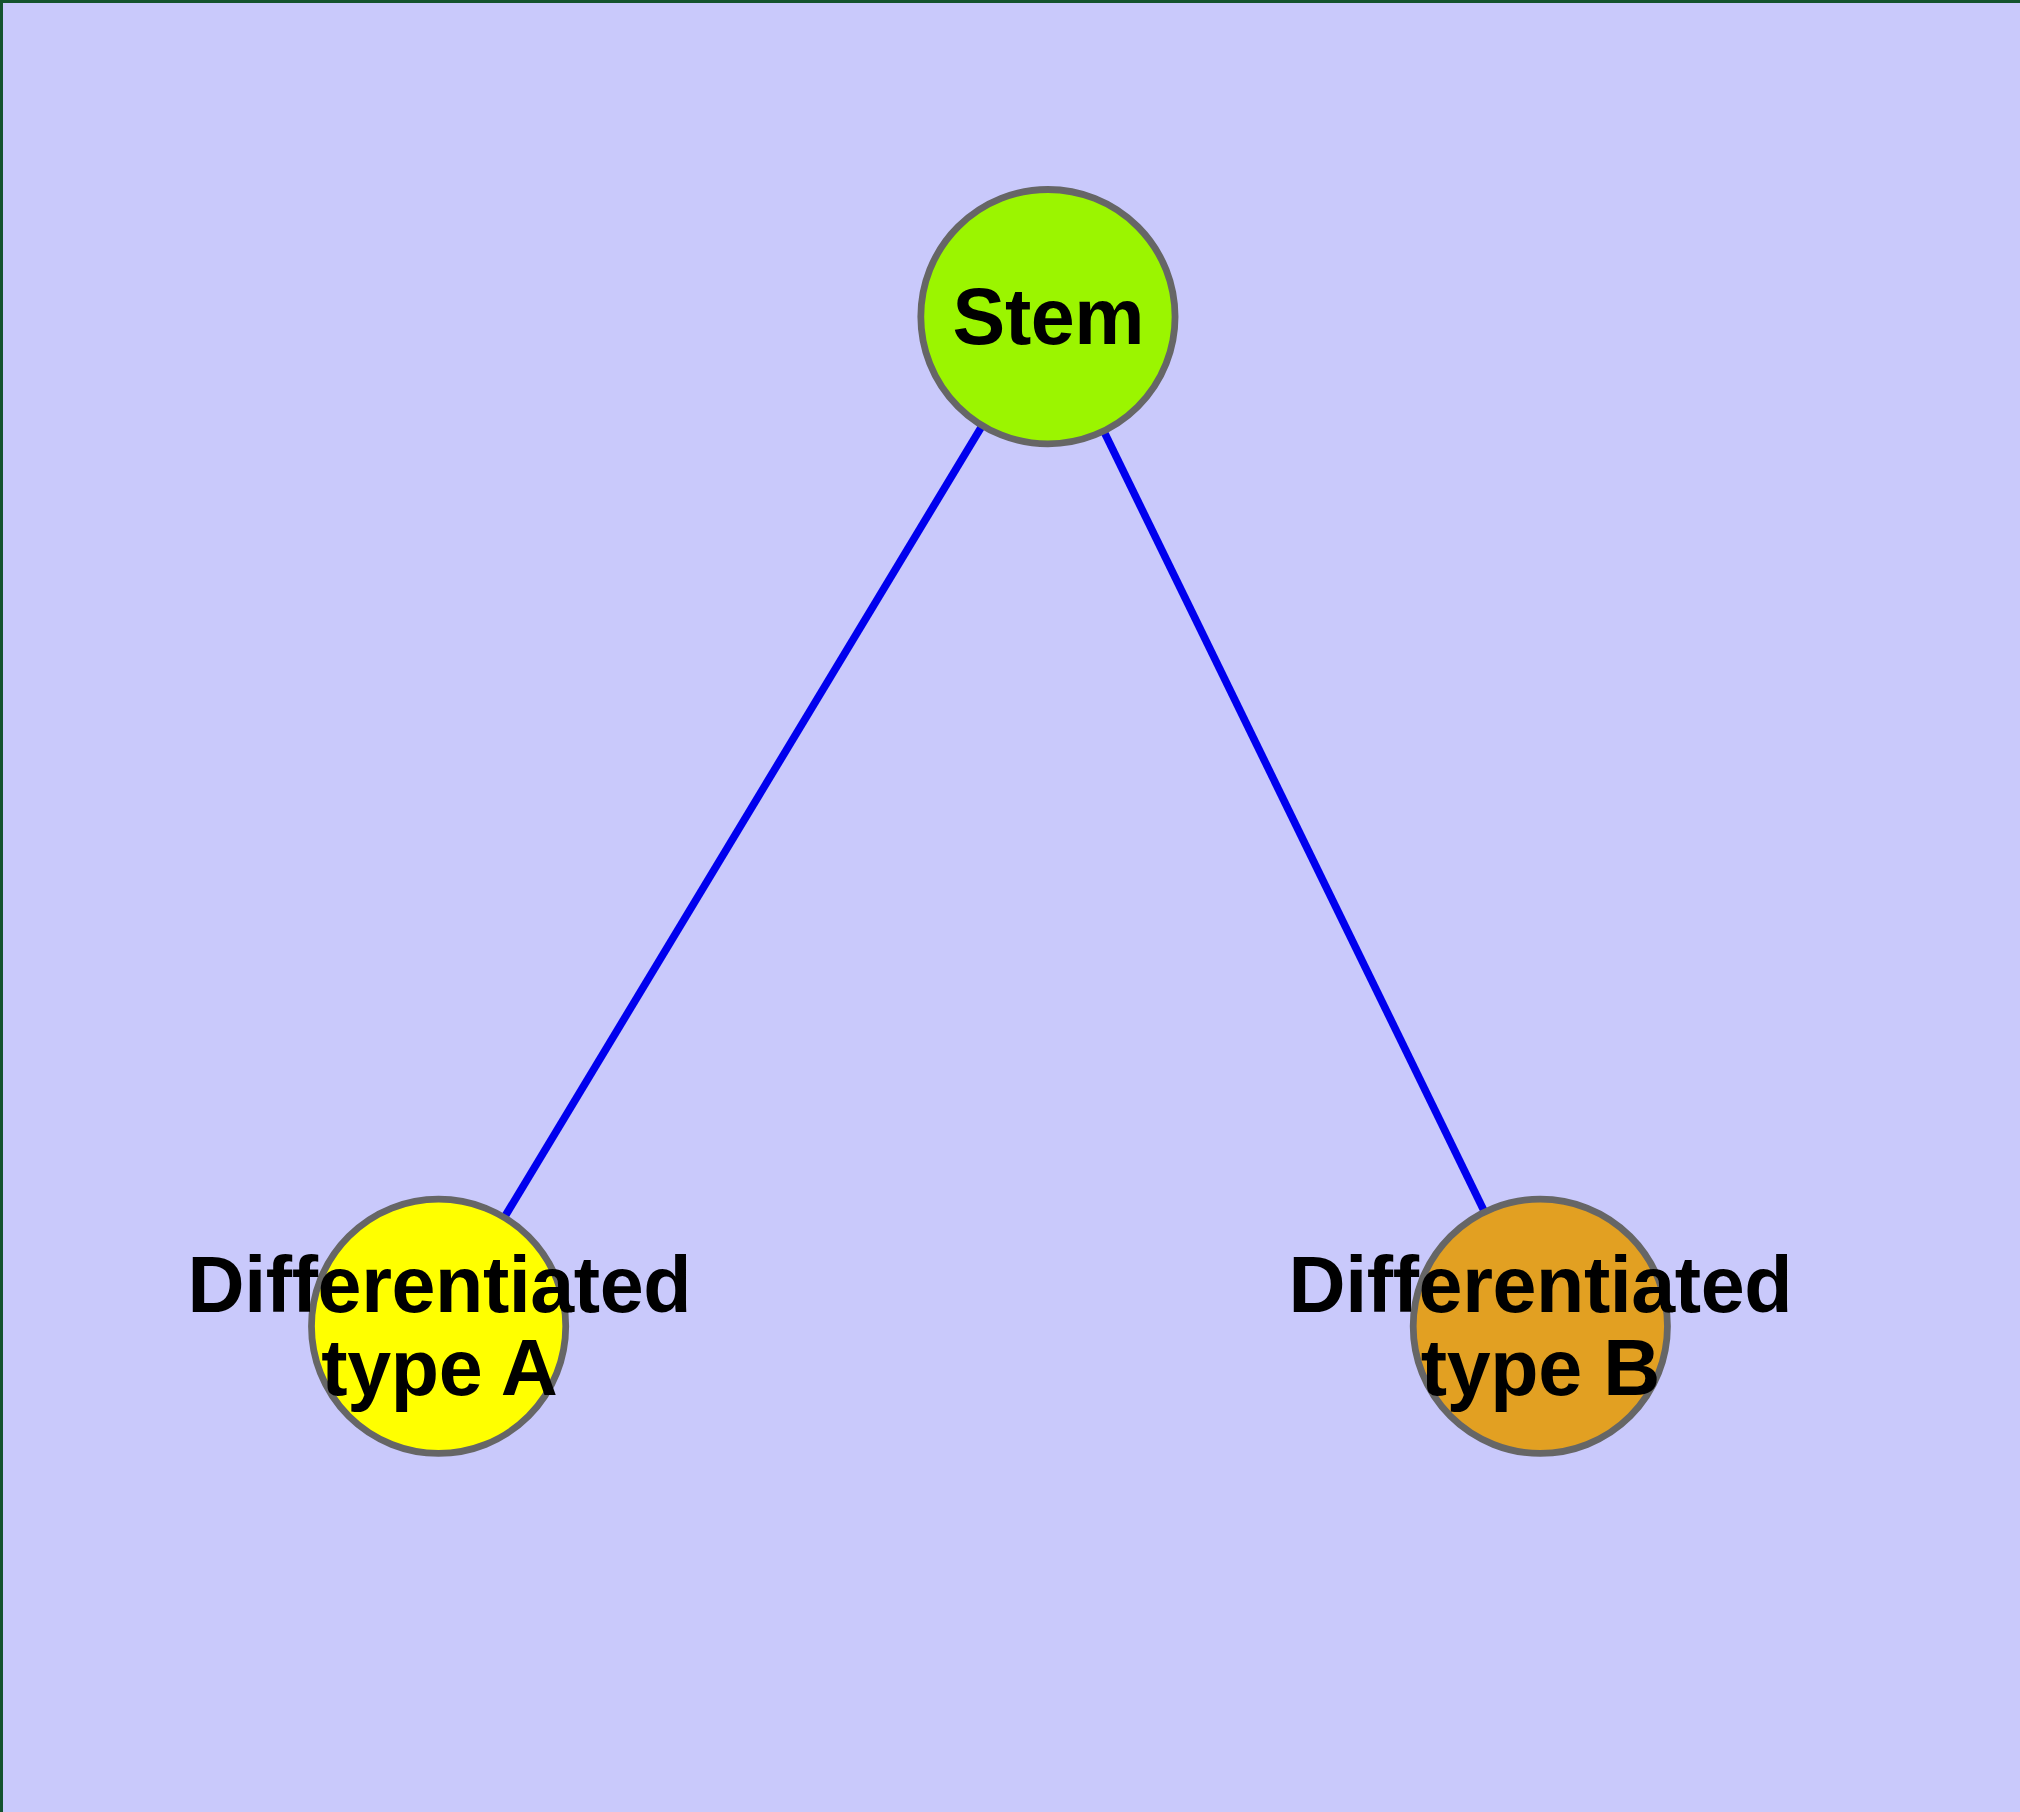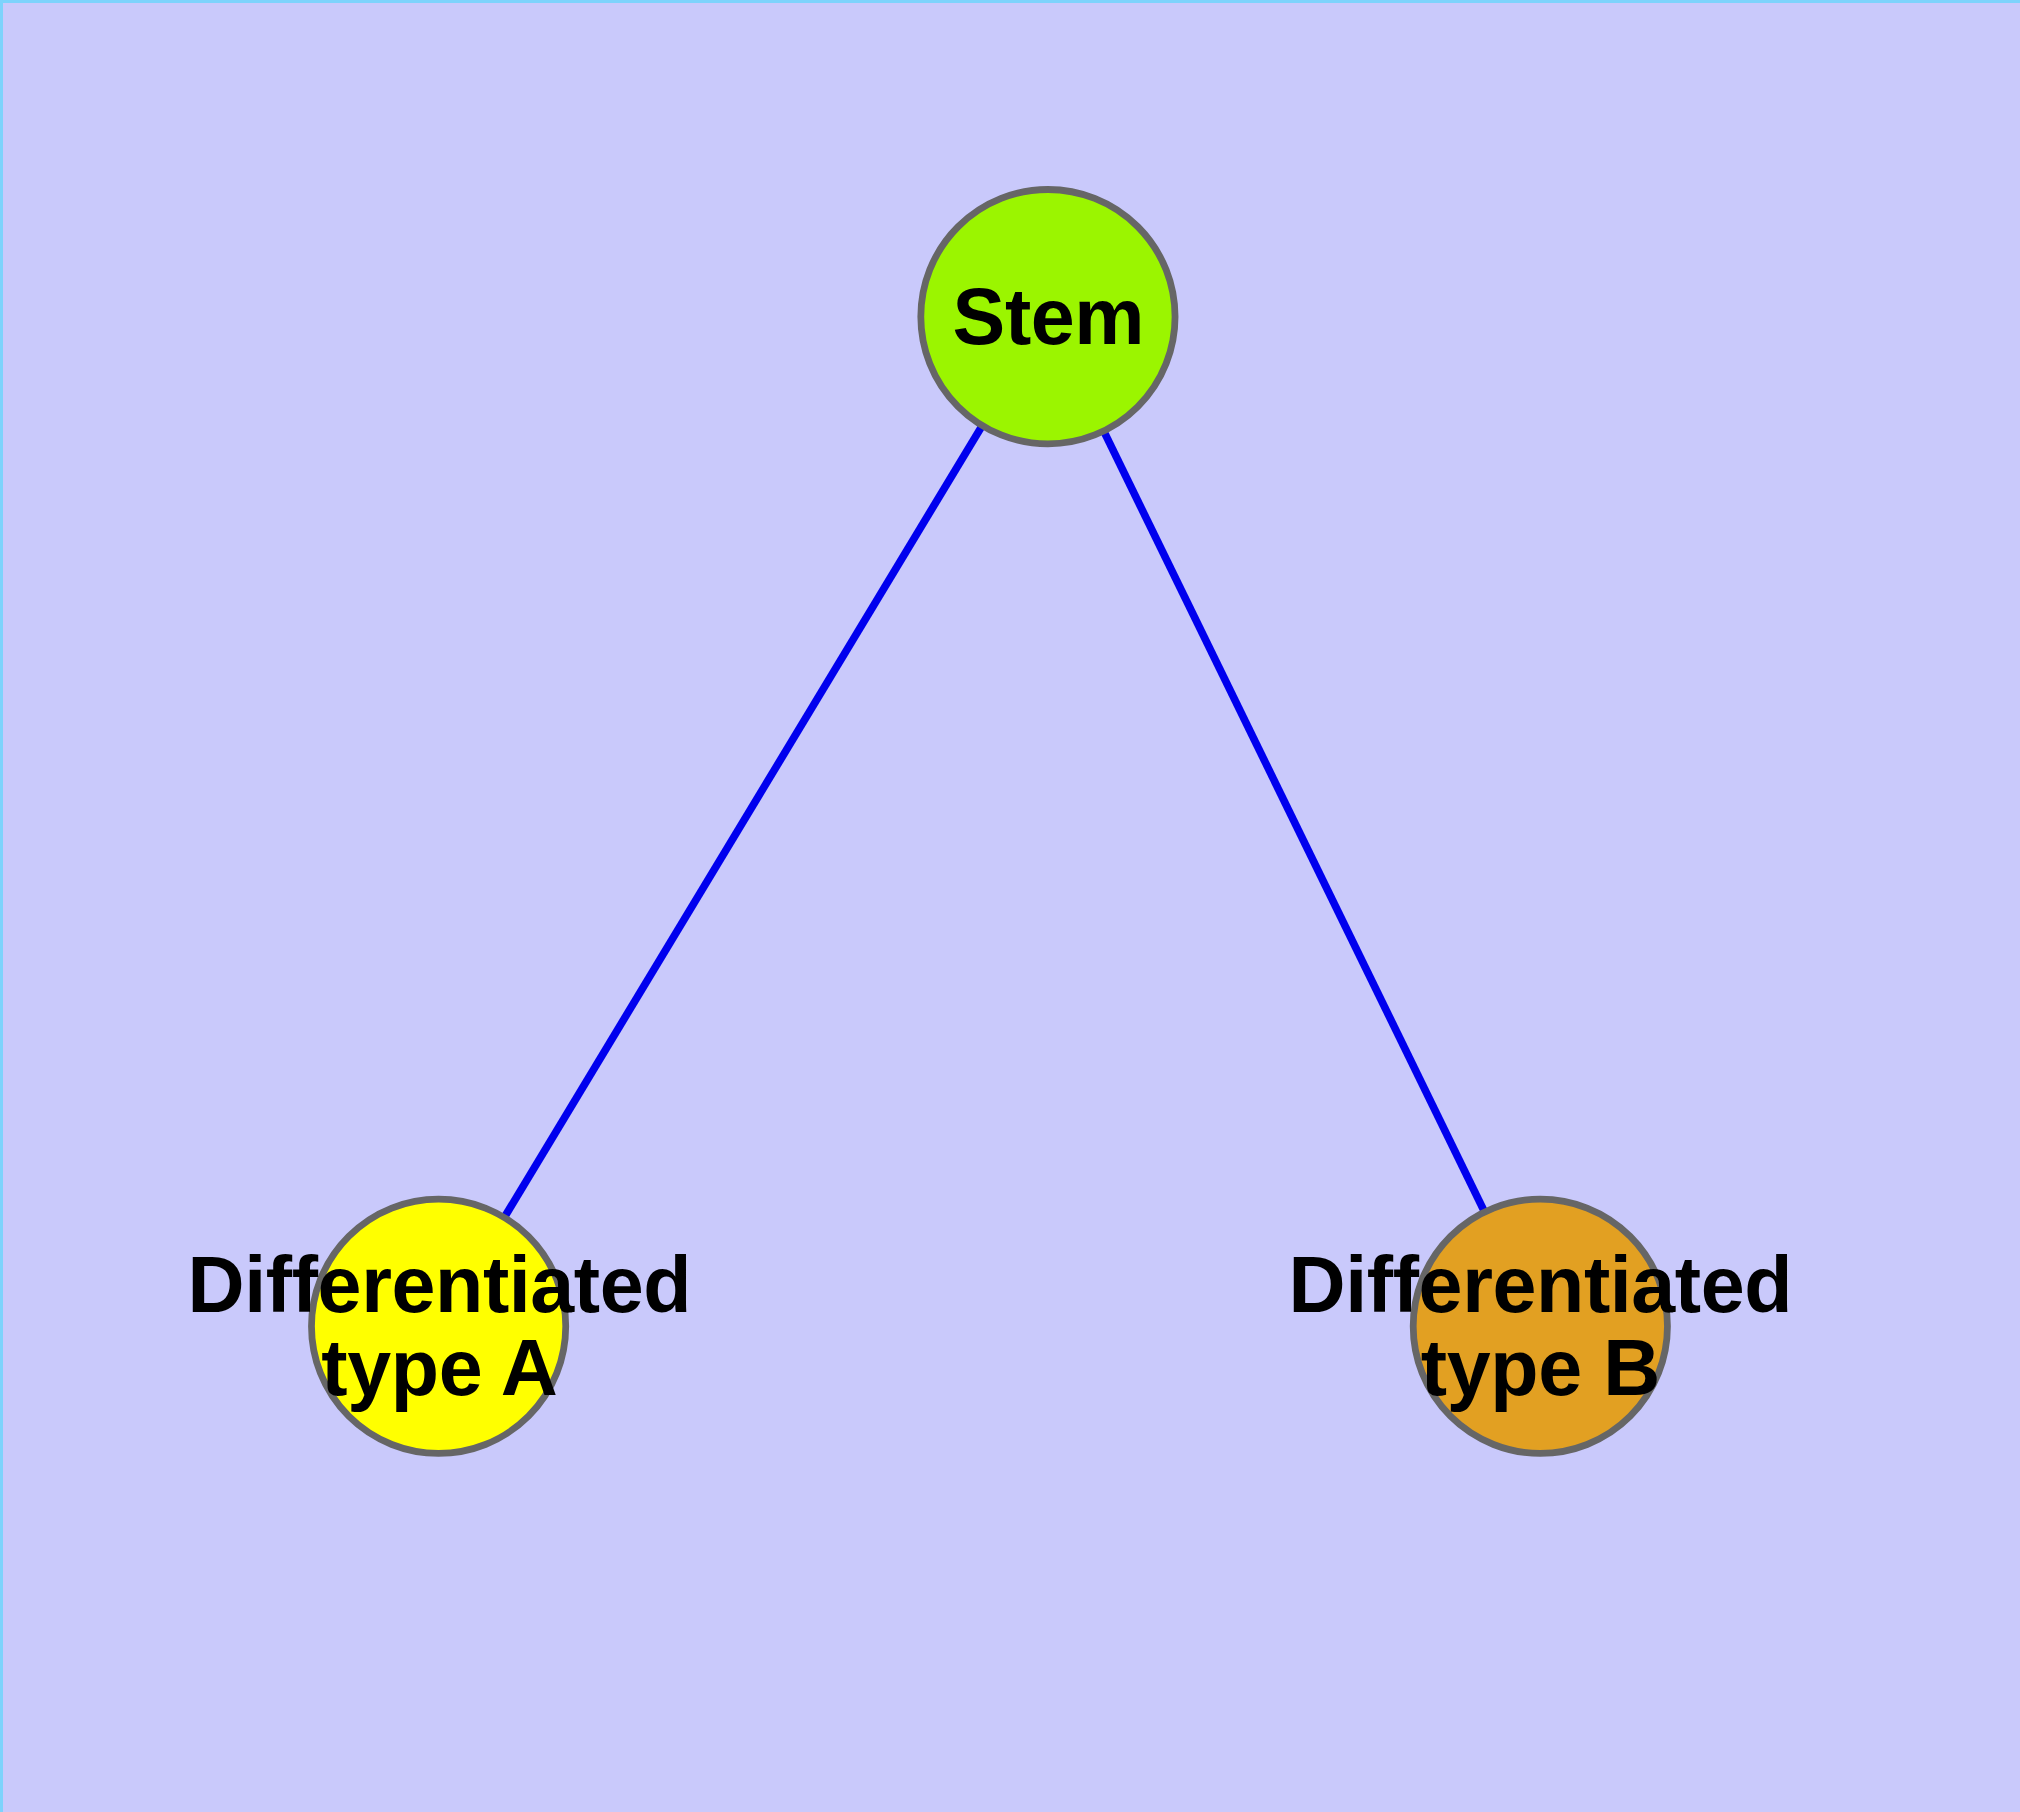--- a/index.html
+++ b/index.html
@@ -42,21 +42,21 @@
     pointer-events: none;
     transform: translate(-50%, -50%);
   }
   .label-stem     { font-size: 79px; }
   .label-typea    { font-size: 79px; }
   .label-typeb    { font-size: 79px; }
 </style>
 </head>
 <body>
 
-<div id="canvas" style="background: #7dd3fc;">
+<div id="canvas" style="background: #14532d;">
   <div id="plot-area" style="background: rgb(201, 201, 251);">
 
     <svg id="graph-svg" viewBox="0 0 2380 2134" preserveAspectRatio="none">
       <g id="edges-layer">
           <line x1="1233" y1="370" x2="514" y2="1561" stroke="#0000ee" stroke-width="9" stroke-linecap="butt"></line>
           <line x1="1233" y1="370" x2="1814" y2="1561" stroke="#0000ee" stroke-width="9" stroke-linecap="butt"></line>
         </g>
       <g id="nodes-layer">
           <circle cx="1233" cy="370" r="150" fill="#9bf500" stroke="#666666" stroke-width="8"></circle>
           <circle cx="514" cy="1561" r="150" fill="#ffff00" stroke="#666666" stroke-width="8"></circle>

